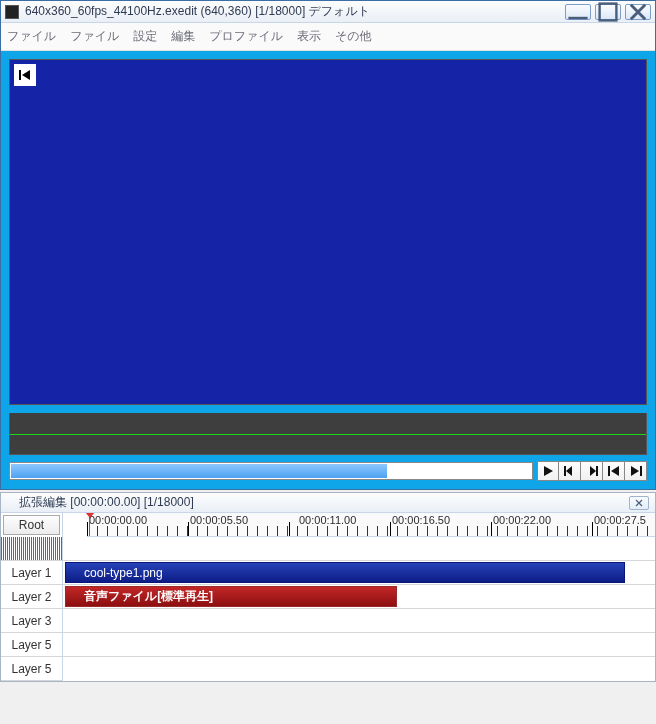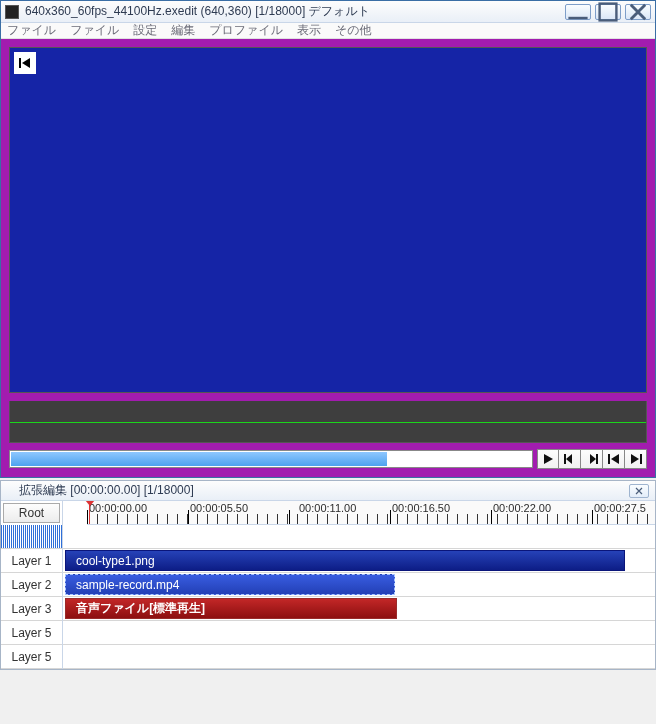--- a/index.html
+++ b/index.html
@@ -1,26 +1,26 @@
 <!DOCTYPE html>
 <html><head>
 <meta charset="utf-8">
 <style>
 * { margin: 0; padding: 0; box-sizing: border-box; font-family: "Meiryo", "MS PGothic", sans-serif; font-size: 12px; }
 body { background: #f0f0f0; width: 656px; height: 724px; overflow: hidden; }
 
 
-.window { border: 1px solid #3a6ea5; background: #a21caf; }
+.window { border: 1px solid #3a6ea5; background: #0ea5e9; }
 .titlebar { height: 22px; background: linear-gradient(#fdfdfd,#e9eff7); display: flex; align-items: center; padding: 0 4px; border-bottom: 1px solid #c9d6e8; }
 .titlebar .ico { width: 14px; height: 14px; background: #222; margin-right: 6px; border: 1px solid #555; }
 .titlebar .title { flex: 1; color: #2e3b52; font-size: 12px; white-space: nowrap; overflow: hidden; }
 .winbtns { display: flex; gap: 4px; }
 .winbtn { width: 26px; height: 16px; border: 1px solid #7e9ec9; border-radius: 2px; background: linear-gradient(#fafdff,#dbe7f7); display: flex; align-items: center; justify-content: center; color: #4a5d7a; font-size: 10px; line-height: 1; cursor: default; }
 
-.menubar { height: 16px; display: flex; align-items: center; padding: 0 6px; gap: 14px; background: #fafafa; border-bottom: 1px solid #e1e1e1; }
+.menubar { height: 28px; display: flex; align-items: center; padding: 0 6px; gap: 14px; background: #fafafa; border-bottom: 1px solid #e1e1e1; }
 .menubar span { color: #6b6c78; font-size: 12px; }
 
 .preview-wrap { padding: 8px; }
 .preview { background: #1524a6; height: 346px; position: relative; border: 1px solid #555; }
 .preview .rewind-overlay { position: absolute; top: 4px; left: 4px; width: 22px; height: 22px; background: #fff; display: flex; align-items: center; justify-content: center; }
 .preview .rewind-overlay svg { width: 14px; height: 14px; }
 
 .audio-strip { height: 42px; background: #3e3e3e; margin: 0 8px; border: 1px solid #555; border-top: none; position: relative; }
 .audio-strip .green { position: absolute; left: 0; right: 0; top: 50%; height: 1px; background: #1bd51b; }
 
@@ -52,21 +52,21 @@
 .ruler-row .tick-label { position: absolute; top: 1px; font-size: 11px; color: #2b2b2b; }
 .ruler-row .ticks { position:absolute; left:0; right:0; bottom:0; height:10px;
   background: repeating-linear-gradient(90deg,#333 0 1px,transparent 1px 10px);
 }
 .ruler-row .ticks-major { position:absolute; left:0; right:0; bottom:0; height:14px;
   background: repeating-linear-gradient(90deg,#000 0 1px,transparent 1px 101px);
 }
 .amp-row { height: 24px; border-bottom: 1px solid #d6d6d6; background: #fff; }
 
 .track { height: 24px; border-bottom: 1px solid #d6d6d6; position: relative; background: #fff; }
-.clip { position: absolute; top: 1px; bottom: 1px; border: 1px solid #0a157a; color: #fff; font-size: 11px; display: flex; align-items: center; padding: 0 10px; overflow: hidden; white-space: nowrap; }
+.clip { position: absolute; top: 1px; bottom: 1px; border: 1px solid #0a157a; color: #fff; font-size: 11px; display: flex; align-items: center; padding: 0 18px; overflow: hidden; white-space: nowrap; }
 .clip.blue { background: linear-gradient(#2642b8,#0d1d86); }
 .clip.blue-sel { background: linear-gradient(#385ce0,#2340b6); border-style: dashed; border-color:#a8c5ff; }
 .clip.red { background: linear-gradient(#c22727,#8d0f10); border-color:#9a2b2b;font-weight:bold; }
 
 .playhead { position:absolute; top:0; bottom:0; width:0; border-left:1px solid #d33; }
 .playhead .handle { position:absolute; top:-1px; left:-5px; width:10px; height:6px; background:#d33; clip-path: polygon(0 0,100% 0,50% 100%); }
 </style>
 </head>
 <body>
 
@@ -192,25 +192,20 @@
           </div>
       </div>
       <div class="amp-row"></div>
 
       <div class="track">
         <div class="clip blue" style="left:2px;width:560px">
           <span>cool-type1.png</span>
         </div>
       </div>
       <div class="track">
-        <div class="clip blue-sel" style="left:2px;width:330px">
-          <span>sample-record.mp4</span>
-        </div>
-      </div>
-      <div class="track">
         <div class="clip red" style="left:2px;width:332px">
           <span>音声ファイル[標準再生]</span>
         </div>
       </div>
       <div class="track"></div>
       <div class="track"></div>
     </div>
   </div>
 </div>
 

